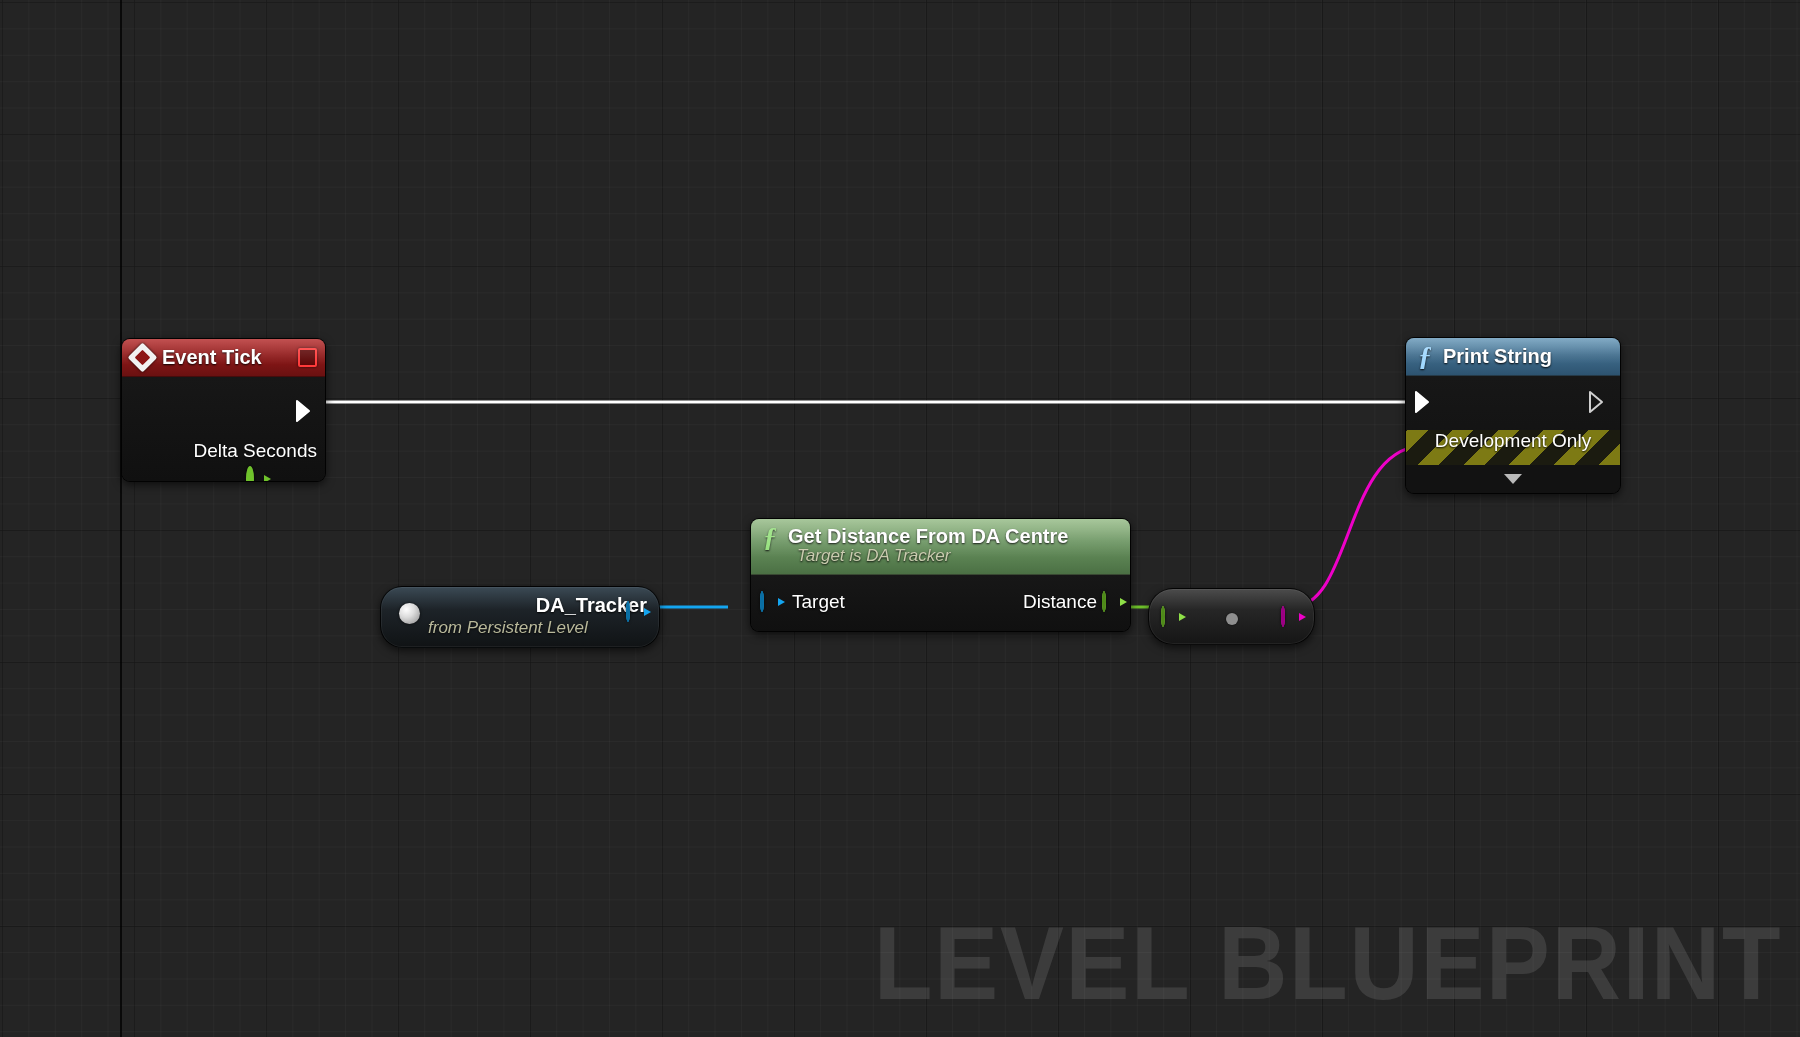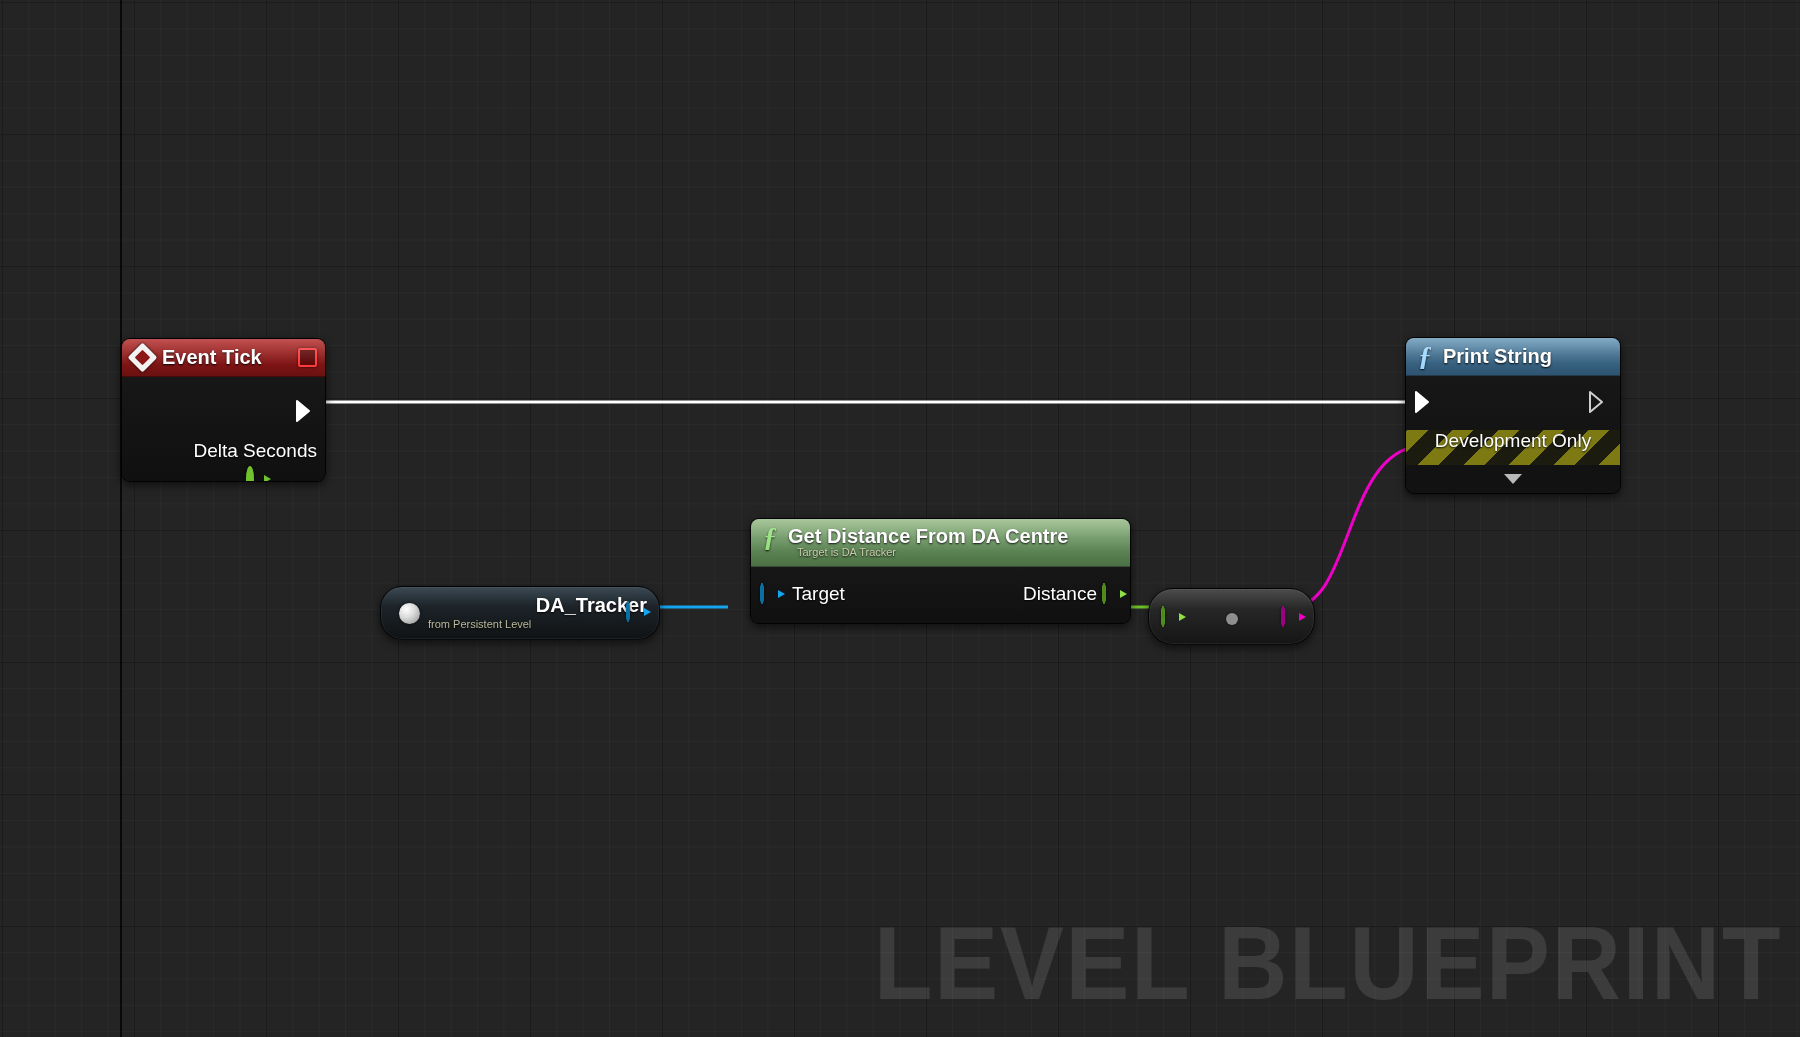--- a/index.html
+++ b/index.html
@@ -71,21 +71,21 @@
     background:linear-gradient(to bottom, rgba(255,255,255,0.22), rgba(255,255,255,0.0) 70%);
     pointer-events:none;
   }
   .node-title {
     font-size:20px; font-weight:bold; color:#ffffff;
     text-shadow:0 1px 2px rgba(0,0,0,0.95);
     white-space:nowrap;
     text-align:right;
   }
   .node-subtitle {
-    font-size:11px; color:#b9b99b;
+    font-size:17px; font-style:italic; color:#b9b99b;
     text-shadow:0 1px 2px rgba(0,0,0,0.9);
     white-space:nowrap;
   }
   .node-body {
     background:linear-gradient(to bottom,#171717,#101010);
     position:relative;
   }
   .pin-row { position:relative; display:flex; align-items:center; }
   .pin-label {
     font-size:19px; color:#ffffff;

